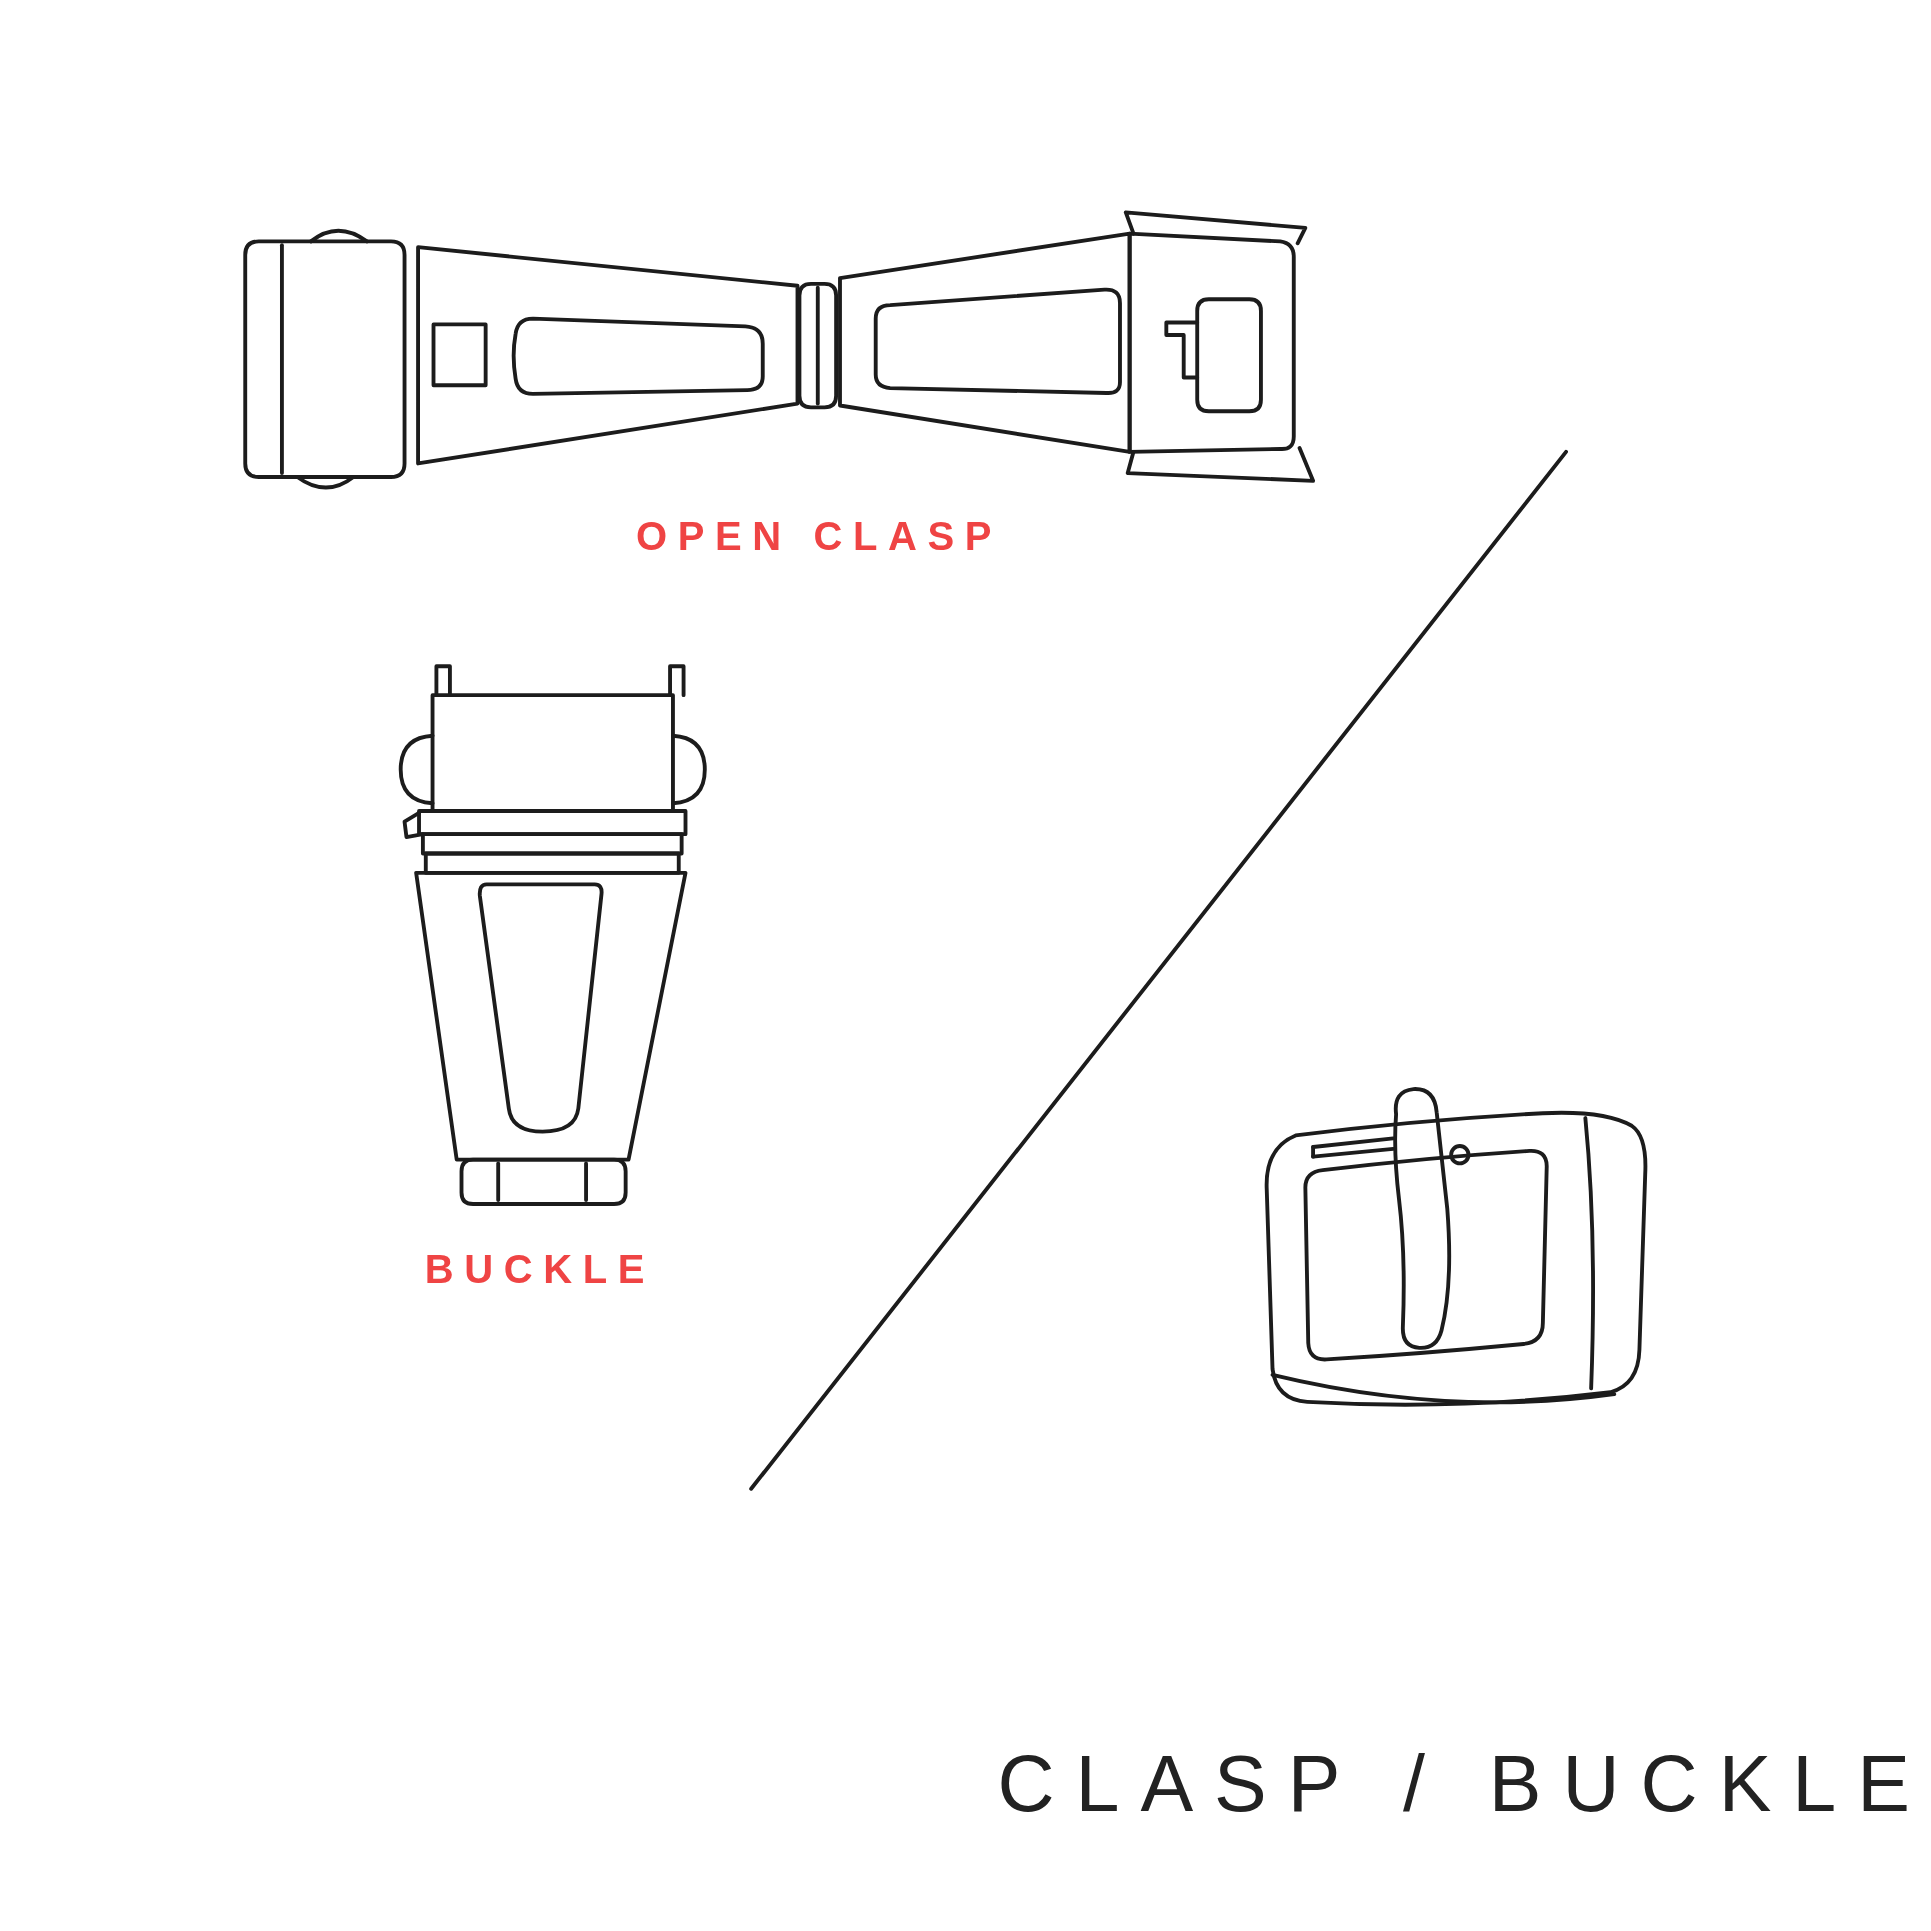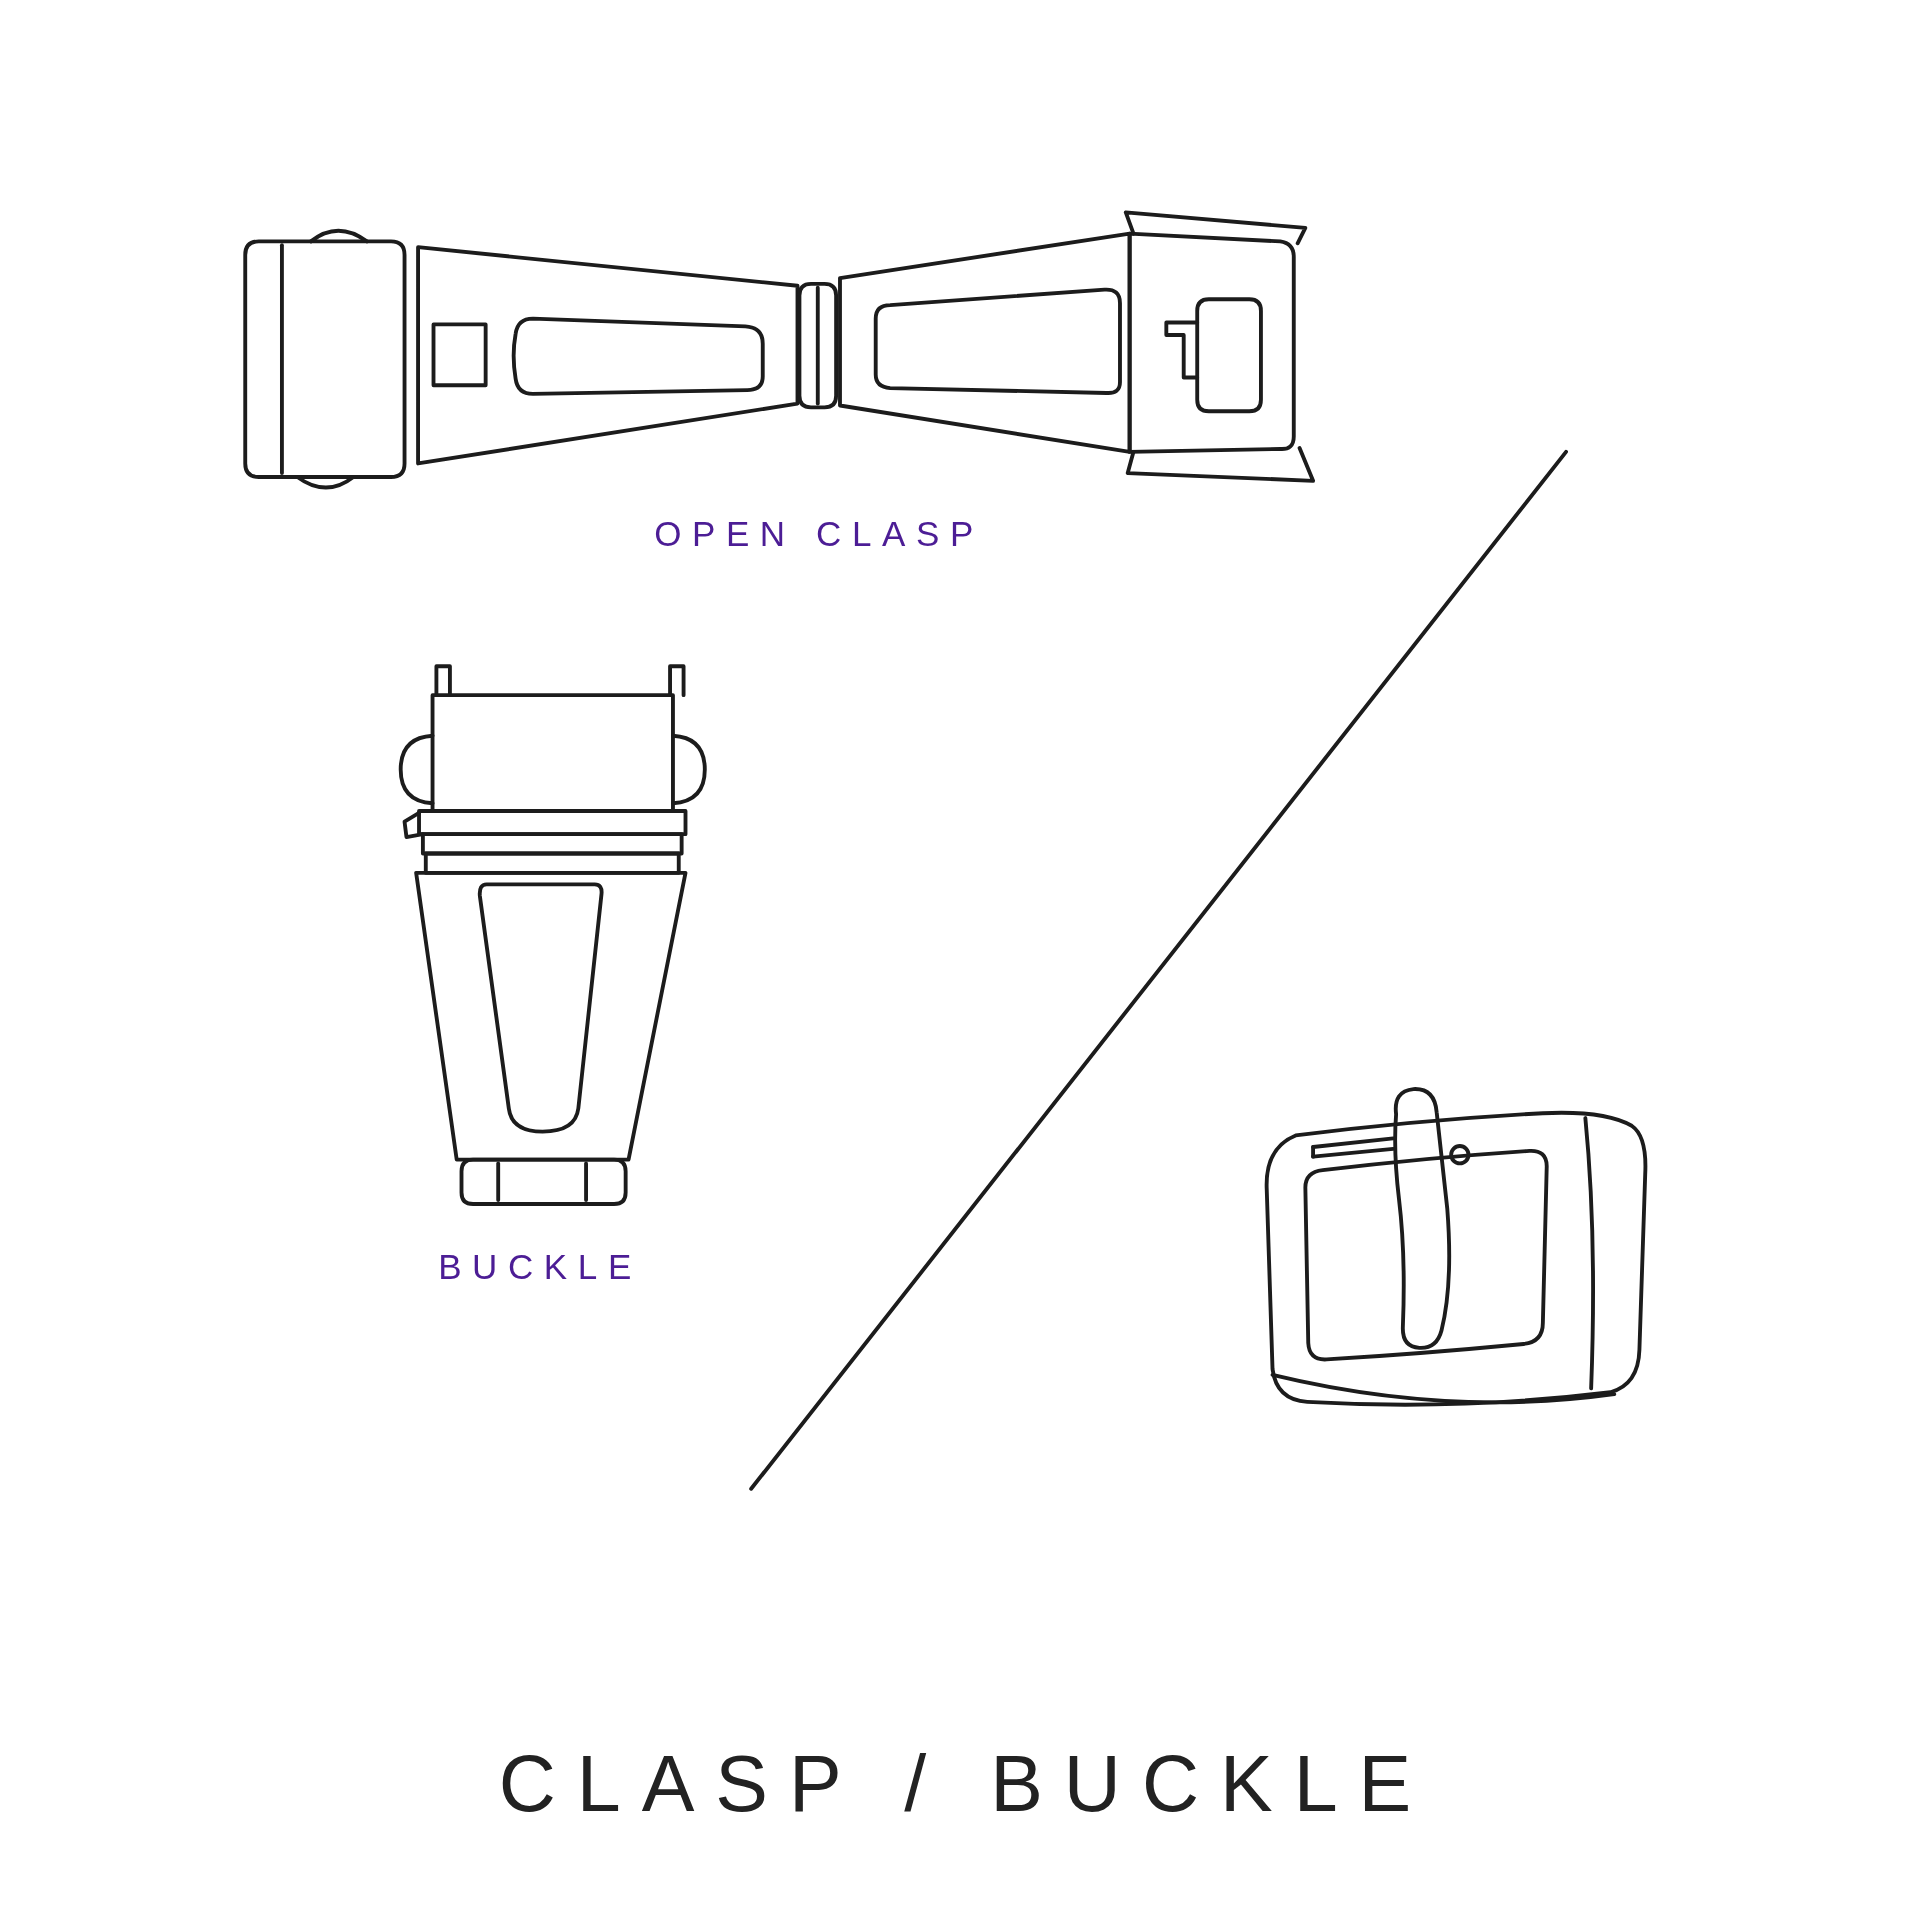--- a/index.html
+++ b/index.html
@@ -23,35 +23,35 @@
   }
   .artwork path, .artwork line, .artwork circle {
     fill: none;
     stroke: #1c1c1c;
     stroke-width: 4;
     stroke-linecap: round;
     stroke-linejoin: round;
   }
   .caption {
     position: absolute;
-    color: #4c1d95;
-    font-size: 35px;
+    color: #ef4444;
+    font-size: 40px;
     letter-spacing: 10.6px;
-    font-weight: 400;
+    font-weight: 700;
     text-align: center;
     white-space: nowrap;
   }
   .caption.open-clasp { left: 626px; top: 514px; width: 386px; }
   .caption.closed     { left: 395px; top: 1247px; width: 290px; }
   .main-title {
     position: absolute;
     left: 0;
     top: 1738px;
     width: 100%;
-    text-align: center;
+    text-align: right;
     color: #222222;
     font-size: 79px;
     letter-spacing: 21px;
     font-weight: 400;
     white-space: nowrap;
   }
 </style>
 </head>
 <body>
 

